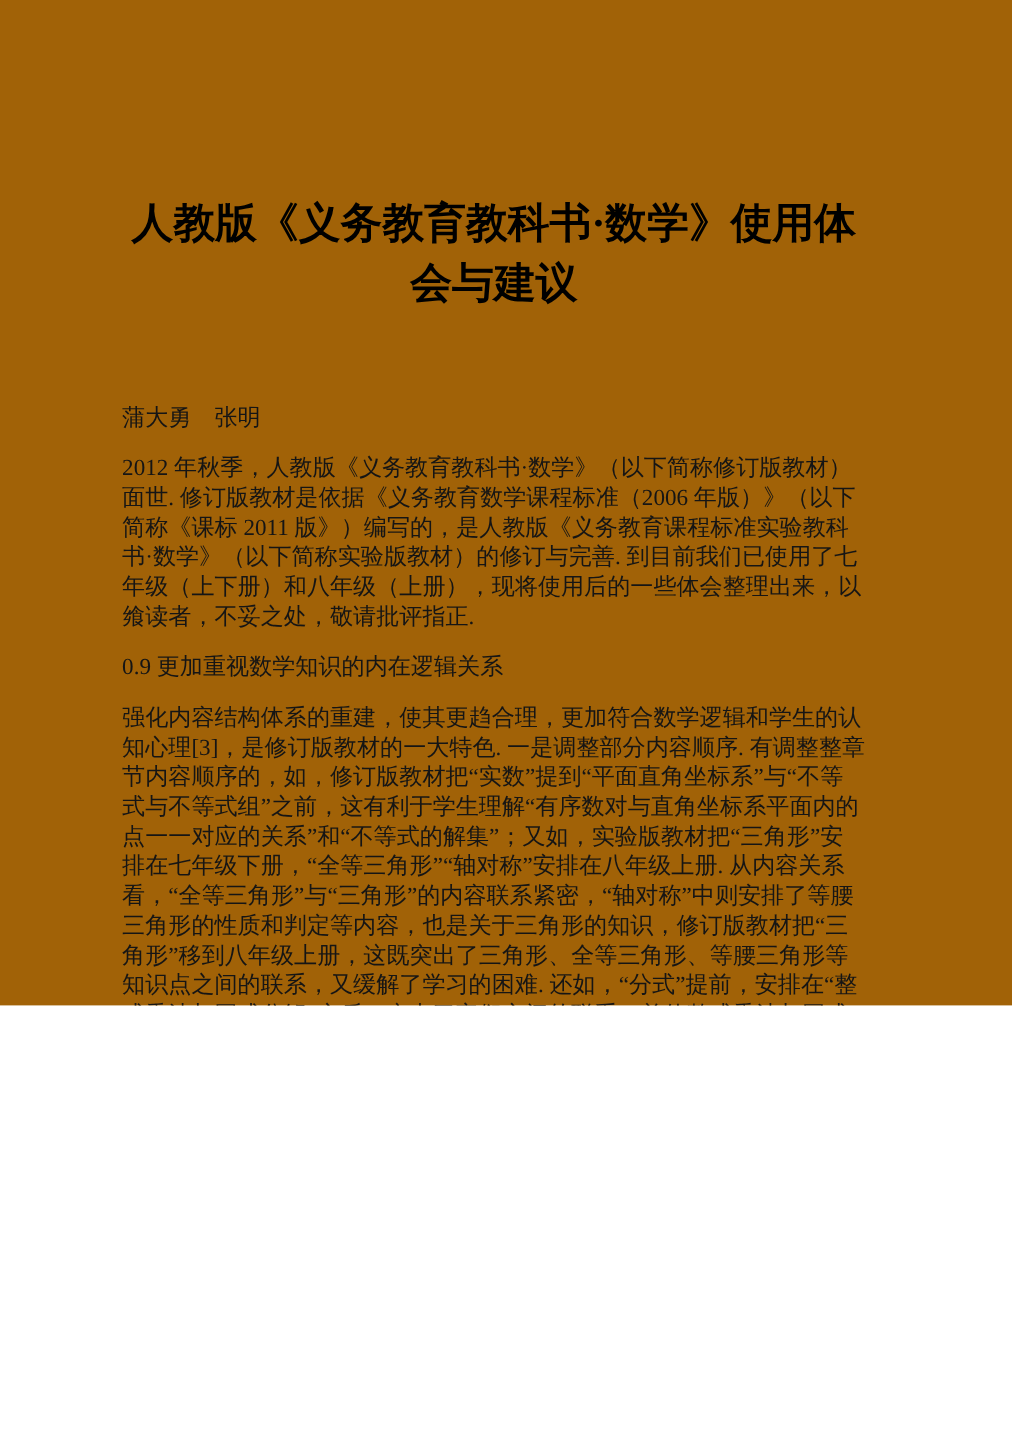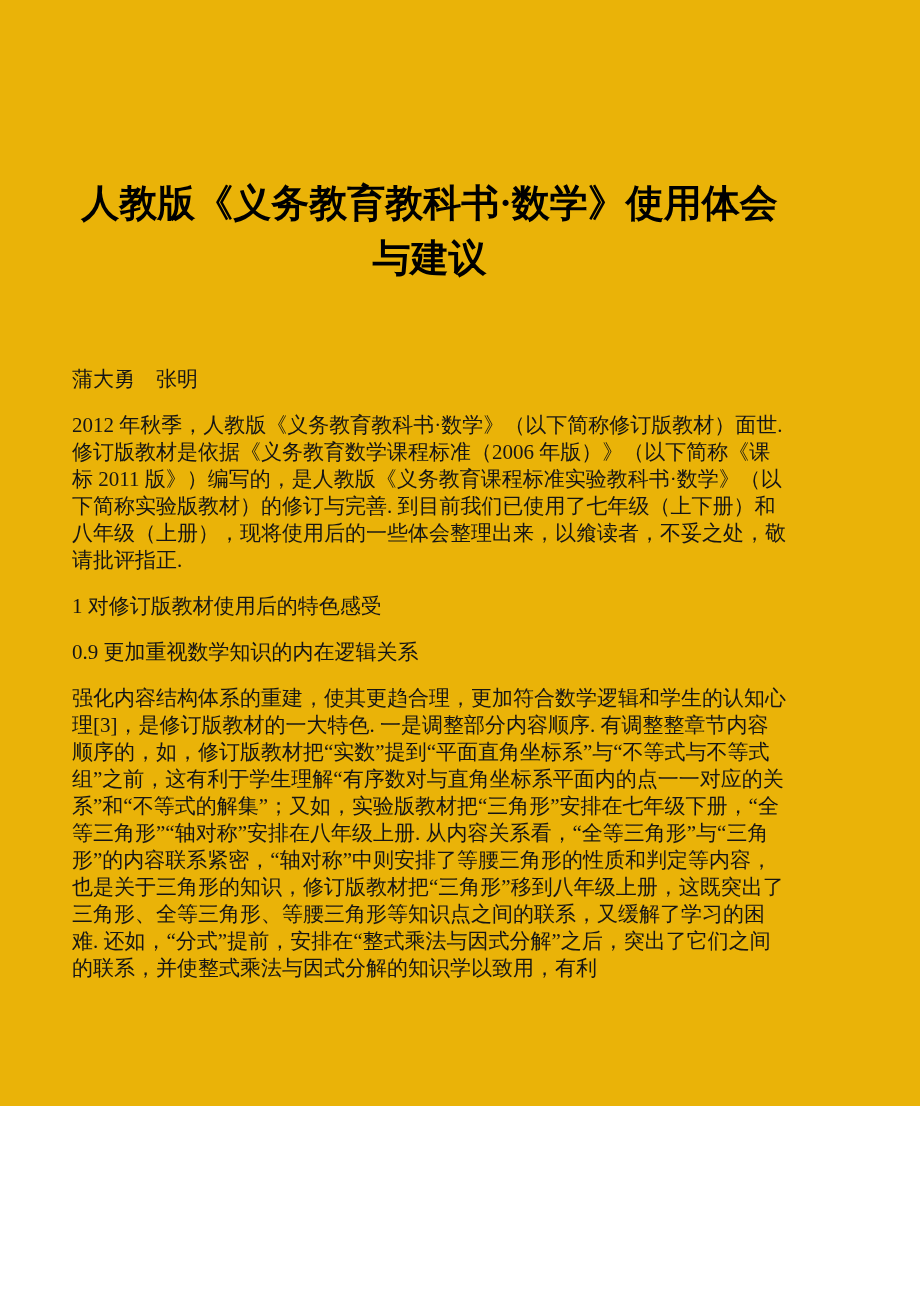--- a/index.html
+++ b/index.html
@@ -10,23 +10,23 @@
   body {
     width: 920px;
     height: 1302px;
     overflow: hidden;
     color: #151515;
     font-family: "Liberation Serif", "DejaVu Serif", serif;
   }
   .doc-page {
     box-sizing: border-box;
     width: 920px;
-    height: 1106px;
-    padding: 176px 133px 0 72px;
-    background: #eab308;
+    height: 914px;
+    padding: 176px 133px 0 111px;
+    background: #a16207;
     overflow: hidden;
   }
   .doc-title {
     margin: 0;
     font-size: 38px;
     font-weight: 700;
     line-height: 55px;
     text-align: center;
     color: #000000;
     letter-spacing: 0;
@@ -55,20 +55,19 @@
 <body>
 
 <div class="doc-page">
 
   <h1 class="doc-title">人教版《义务教育教科书·数学》使用体会与建议</h1>
 
   <p class="doc-author">蒲大勇　张明</p>
 
   <p class="doc-block">2012 年秋季，人教版《义务教育教科书·数学》（以下简称修订版教材）面世. 修订版教材是依据《义务教育数学课程标准（2006 年版）》（以下简称《课标 2011 版》）编写的，是人教版《义务教育课程标准实验教科书·数学》（以下简称实验版教材）的修订与完善. 到目前我们已使用了七年级（上下册）和八年级（上册），现将使用后的一些体会整理出来，以飨读者，不妥之处，敬请批评指正.</p>
 
-  <h2 class="doc-block">1 对修订版教材使用后的特色感受</h2>
 
 
   <h3 class="doc-block">0.9 更加重视数学知识的内在逻辑关系</h3>
 
   <p class="doc-block">强化内容结构体系的重建，使其更趋合理，更加符合数学逻辑和学生的认知心理[3]，是修订版教材的一大特色. 一是调整部分内容顺序. 有调整整章节内容顺序的，如，修订版教材把“实数”提到“平面直角坐标系”与“不等式与不等式组”之前，这有利于学生理解“有序数对与直角坐标系平面内的点一一对应的关系”和“不等式的解集”；又如，实验版教材把“三角形”安排在七年级下册，“全等三角形”“轴对称”安排在八年级上册. 从内容关系看，“全等三角形”与“三角形”的内容联系紧密，“轴对称”中则安排了等腰三角形的性质和判定等内容，也是关于三角形的知识，修订版教材把“三角形”移到八年级上册，这既突出了三角形、全等三角形、等腰三角形等知识点之间的联系，又缓解了学习的困难. 还如，“分式”提前，安排在“整式乘法与因式分解”之后，突出了它们之间的联系，并使整式乘法与因式分解的知识学以致用，有利</p>
 
 </div>
 
 </body></html>

